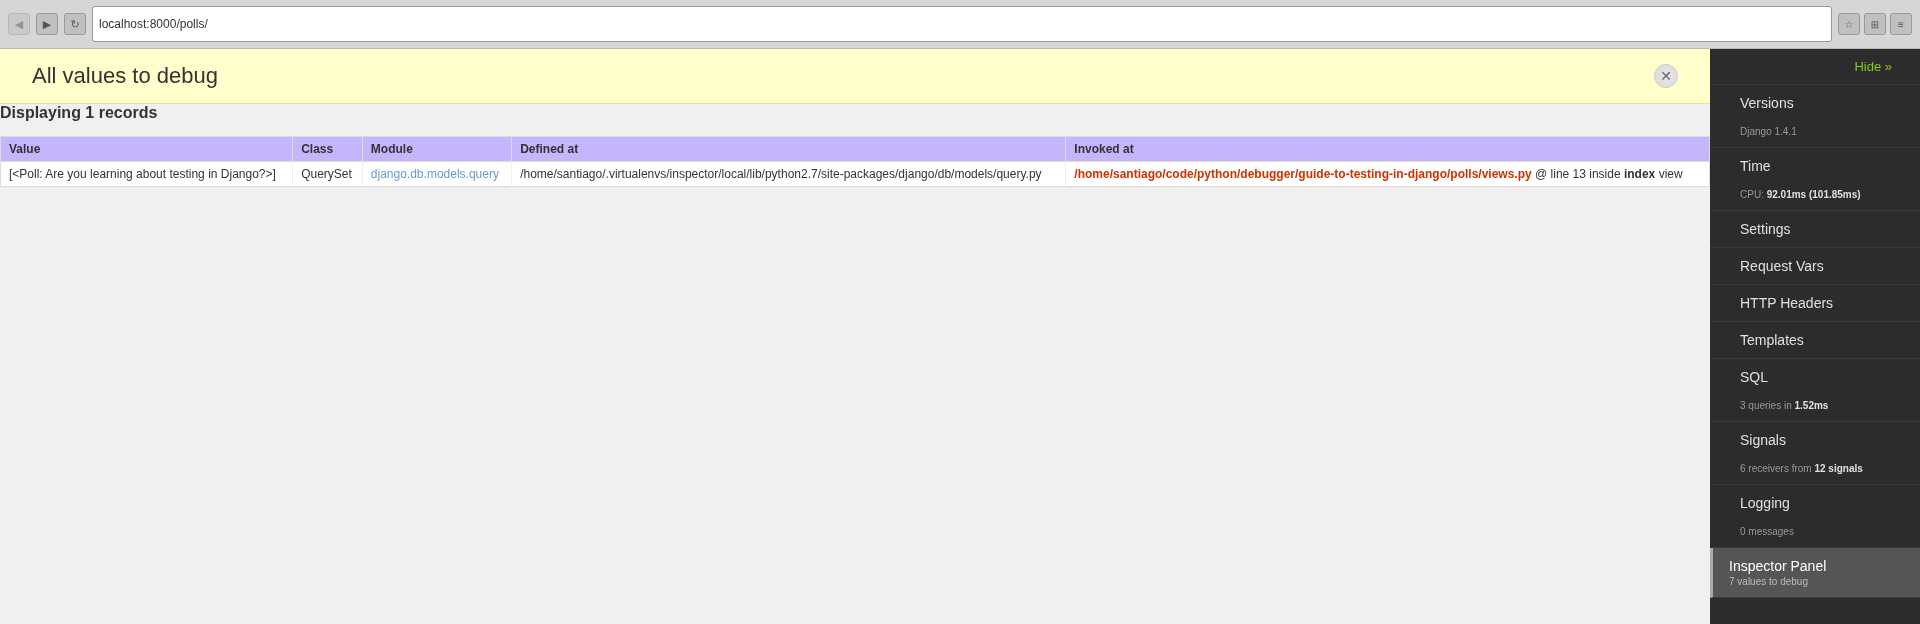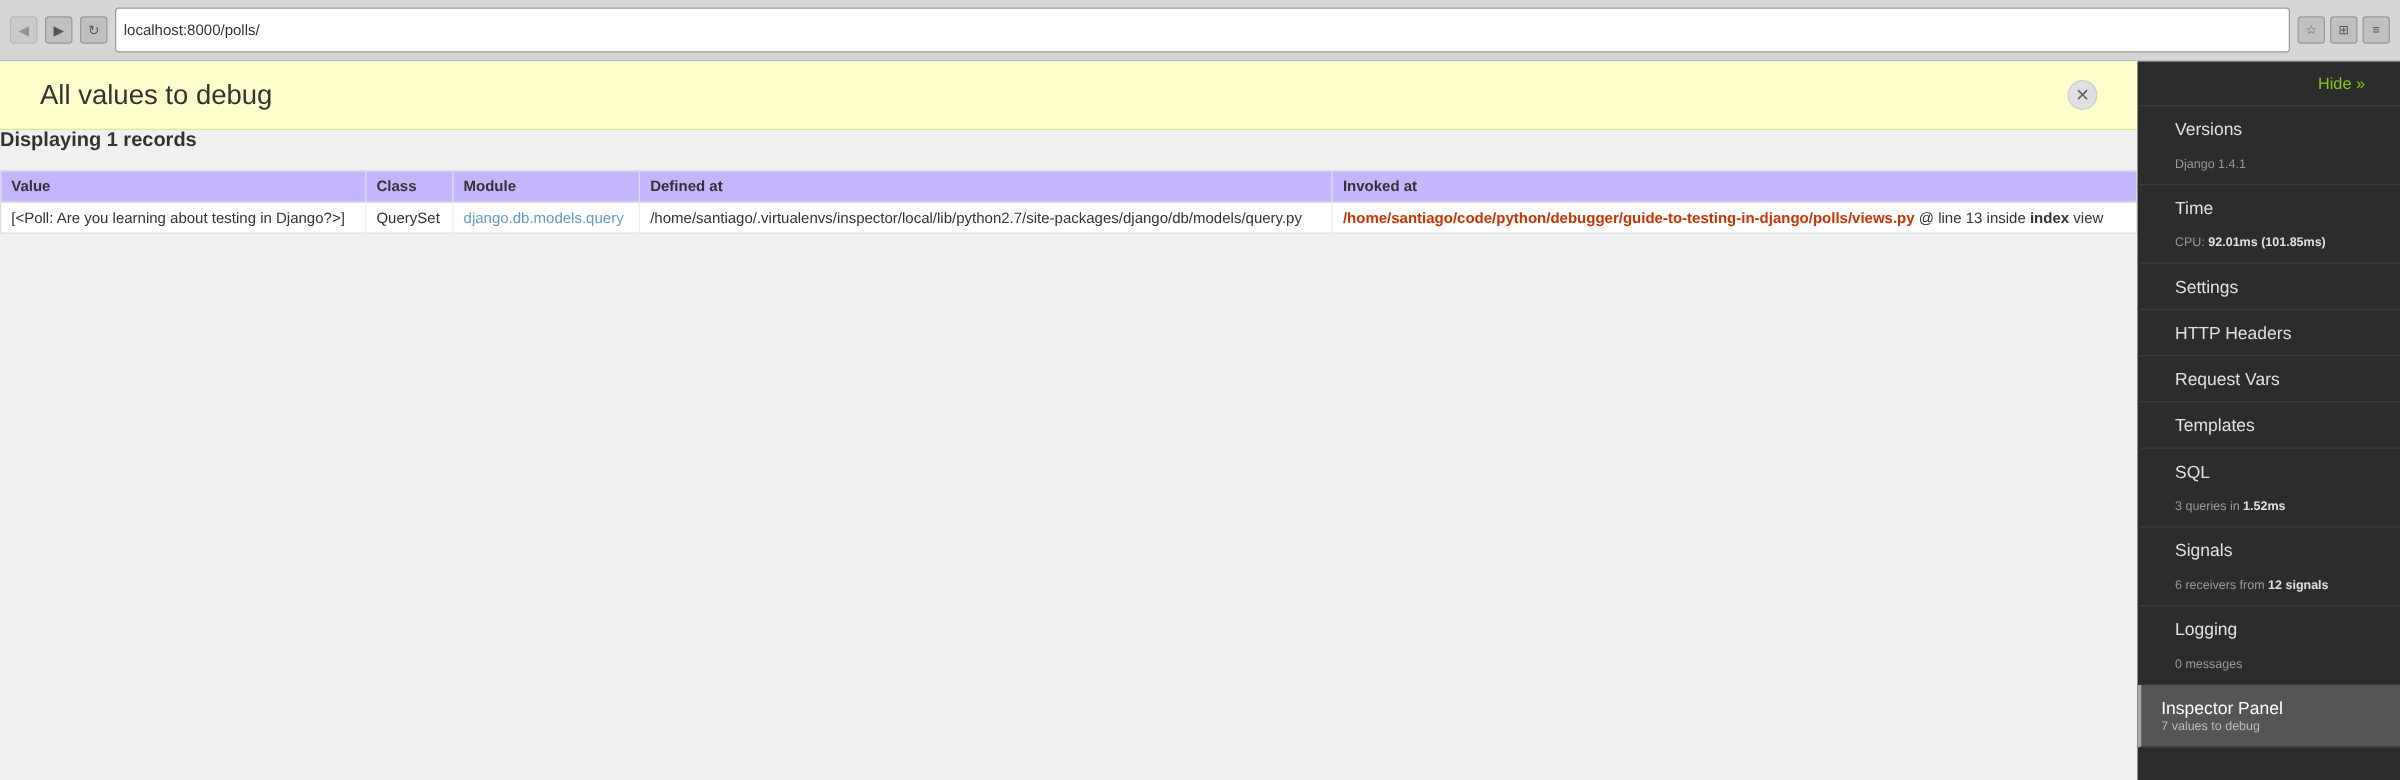--- a/index.html
+++ b/index.html
@@ -289,25 +289,25 @@
         <span>CPU: </span>
         <span class="highlight">92.01ms (101.85ms)</span>
       </div>
     </div>
 
     <div class="sidebar-item">
       <div class="sidebar-item-label">Settings</div>
     </div>
 
     <div class="sidebar-item">
+      <div class="sidebar-item-label">Request Vars</div>
+    </div>
+
+    <div class="sidebar-item">
       <div class="sidebar-item-label">HTTP Headers</div>
-    </div>
-
-    <div class="sidebar-item">
-      <div class="sidebar-item-label">Request Vars</div>
     </div>
 
     <div class="sidebar-item">
       <div class="sidebar-item-label">Templates</div>
     </div>
 
     <div class="sidebar-item">
       <div class="sidebar-item-label">SQL</div>
       <div class="sidebar-item-sub">
         <span>3 queries in </span>

